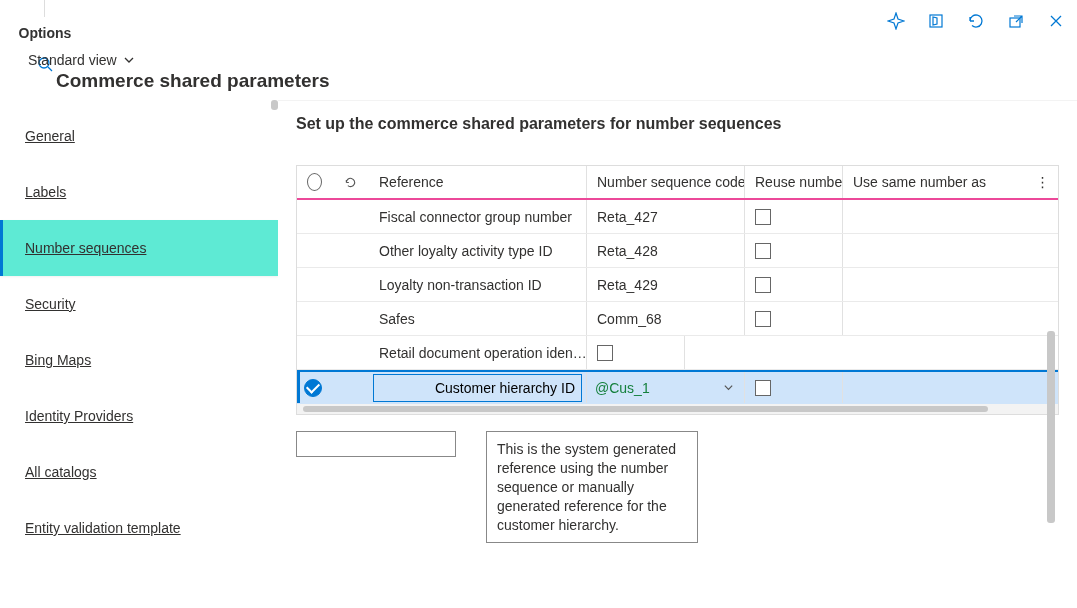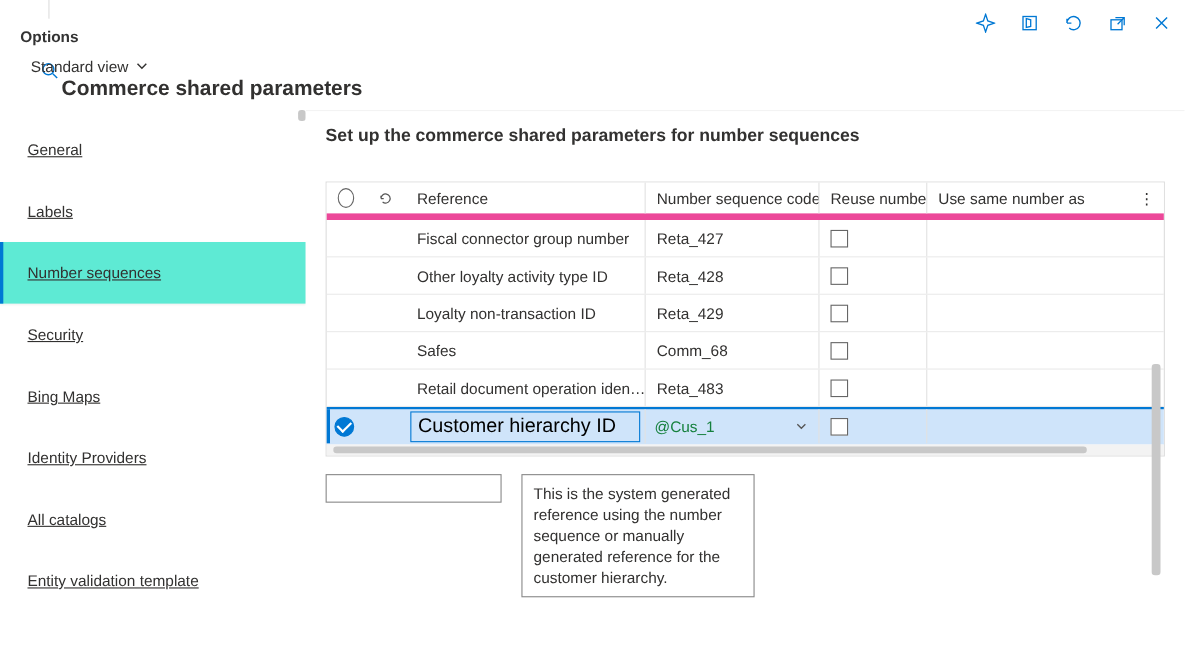--- a/index.html
+++ b/index.html
@@ -22,49 +22,49 @@
 .sidebar { width: 278px; padding: 8px 0; overflow-y: auto; position: relative; text-decoration: underline; }
 .sidebar-scroll { position:absolute; right:0; top:0; bottom:0; width:8px; background:transparent; }
 .sidebar-scroll-thumb { position:absolute; right:0; top:0; width:7px; height:10px; background:#c8c8c8; border-radius:3px; }
 .side-item { padding: 20px 22px; cursor: pointer; font-size: 14px; color: #323130; border-left: 3px solid transparent; }
 .side-item.active { border-left: 3px solid #0078d4; background: #5eead4; font-weight: 400; box-shadow: 0 1px 2px rgba(0,0,0,0.06); }
 
 .content { flex: 1; padding: 14px 18px 14px 18px; position: relative; background: #fff; border-top: 1px solid #f3f3f3; }
 .content-title { font-size: 16px; font-weight: 600; margin-bottom: 32px; }
 
 .table-wrap { border: 1px solid #ddd; position: relative; }
-.thead { display: flex; height: 34px; border-bottom: 6px solid #ec4899; background: #fff; }
+.thead { display: flex; height: 34px; border-bottom: 2px solid #ec4899; background: #fff; }
 .th, .td { padding: 0 10px; font-size: 14px; display: flex; align-items: center; overflow: hidden; white-space: nowrap; text-overflow: ellipsis; }
 .th { color: #323130; font-weight: 400; height: 100%; border-right: 1px solid transparent; }
 .col-sel { width: 36px; justify-content: center; }
 .col-ref-sync { width: 36px; justify-content: center; }
 .col-reference { width: 218px; border-right: 1px solid #e1e1e1; }
 .col-code { width: 158px; border-right: 1px solid #e1e1e1; }
 .col-reuse { width: 98px; border-right: 1px solid #e1e1e1; justify-content:flex-start; }
 .col-usesame { flex: 1; }
 .col-menu { width: 30px; justify-content: center; }
 
 .tbody .row { display: flex; height: 34px; align-items: stretch; border-bottom: 1px solid #eaeaea; }
 .tbody .row .td { height: 100%; }
 .tbody .row.selected { background: #cfe4fa; border-top: 2px solid #0078d4; border-bottom: 1px solid #cfe4fa; }
 .tbody .row.selected .td.col-sel { border-left: 3px solid #0078d4; padding-left: 2px; }
 .checkbox { width: 16px; height: 16px; border: 1px solid #666; background: #fff; }
 .radio-circle { width: 18px; height: 18px; border: 1px solid #666; border-radius: 50%; background: #fff; }
 .radio-circle.checked { background: #0078d4; border-color: #0078d4; display:flex; align-items:center; justify-content:center; }
 .radio-circle.checked::after { content:""; display:block; width:6px; height:10px; border-right:2px solid #fff; border-bottom:2px solid #fff; transform: rotate(45deg) translate(-1px,-1px); }
 
 .cell-input { border: 1.5px solid #0078d4; height: 28px; margin: 2px 2px; padding: 0 6px; width: calc(100% - 4px); display:flex; align-items:center; position: relative; }
-.cell-input input { border: none; outline: none; width: 100%; font-size: 18px; background: transparent; }
+.cell-input input { border: none; outline: none; width: 100%; font-size: 14px; background: transparent; text-align: right; }
 .row.selected .col-reference { padding: 0 2px; }
 .row.selected .col-code { padding: 0 2px; color: #0078d4; }
 
 .hscroll { height: 10px; background: #f3f3f3; position: relative; }
 .hscroll-thumb { position:absolute; left:6px; right:70px; top:2px; height:6px; background:#c8c8c8; border-radius:3px; }
 
-.below-table { display:flex; gap:18px; margin-top:16px; }
+.below-table { display:flex; gap:30px; margin-top:16px; }
 .small-input { width:160px; height:26px; border:1px solid #888; }
 .tooltip-box { width:212px; border:1px solid #888; padding:8px 10px; font-size:14px; line-height:1.35; background:#fff; }
 
 .vscroll { position:absolute; right:22px; top:230px; width:8px; height:192px; background:#c8c8c8; border-radius:3px; }
 
 svg { display:block; }
 </style>
 </head>
 <body>
 
@@ -234,21 +234,20 @@
             <div class="td col-reuse">
               <div class="checkbox"></div>
             </div>
             <div class="td col-usesame"></div>
             <div class="td col-menu"></div>
           </div>
           <div class="row">
             <div class="td col-sel"></div>
             <div class="td col-ref-sync"></div>
             <div class="td col-reference">Retail document operation iden…</div>
-            <div class="td col-code">Reta_483</div>
             <div class="td col-reuse">
               <div class="checkbox"></div>
             </div>
             <div class="td col-usesame"></div>
             <div class="td col-menu"></div>
           </div>
           <div class="row selected">
             <div class="td col-sel">
               <div class="radio-circle checked"></div>
             </div>

